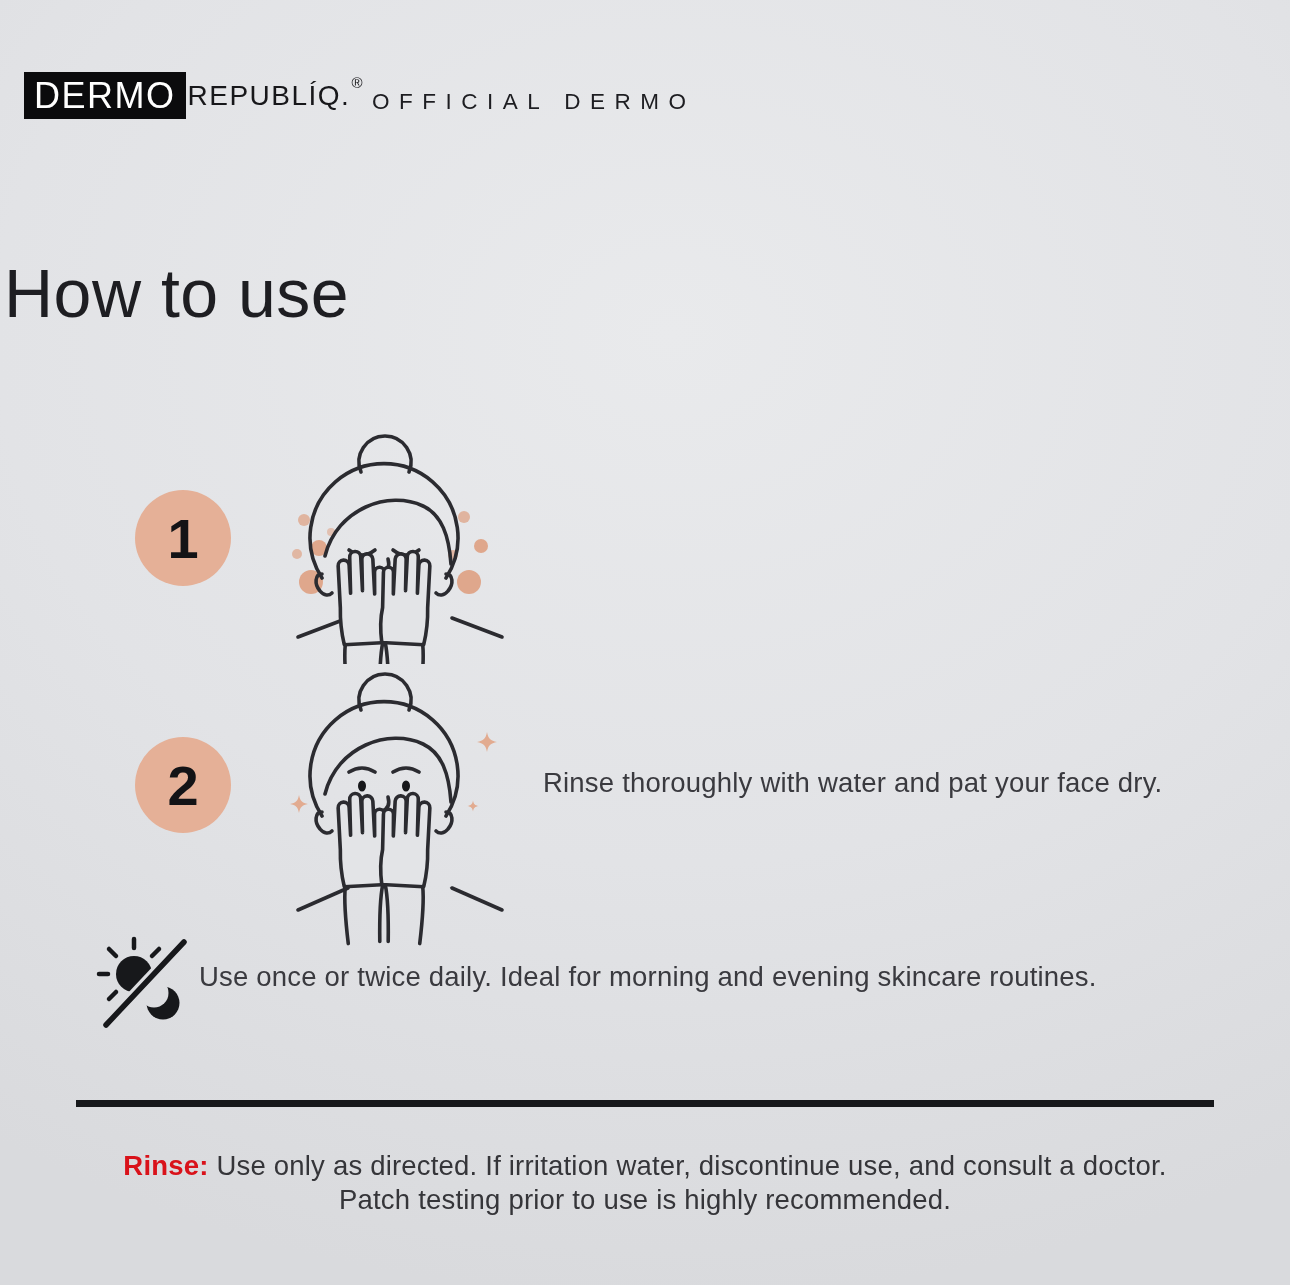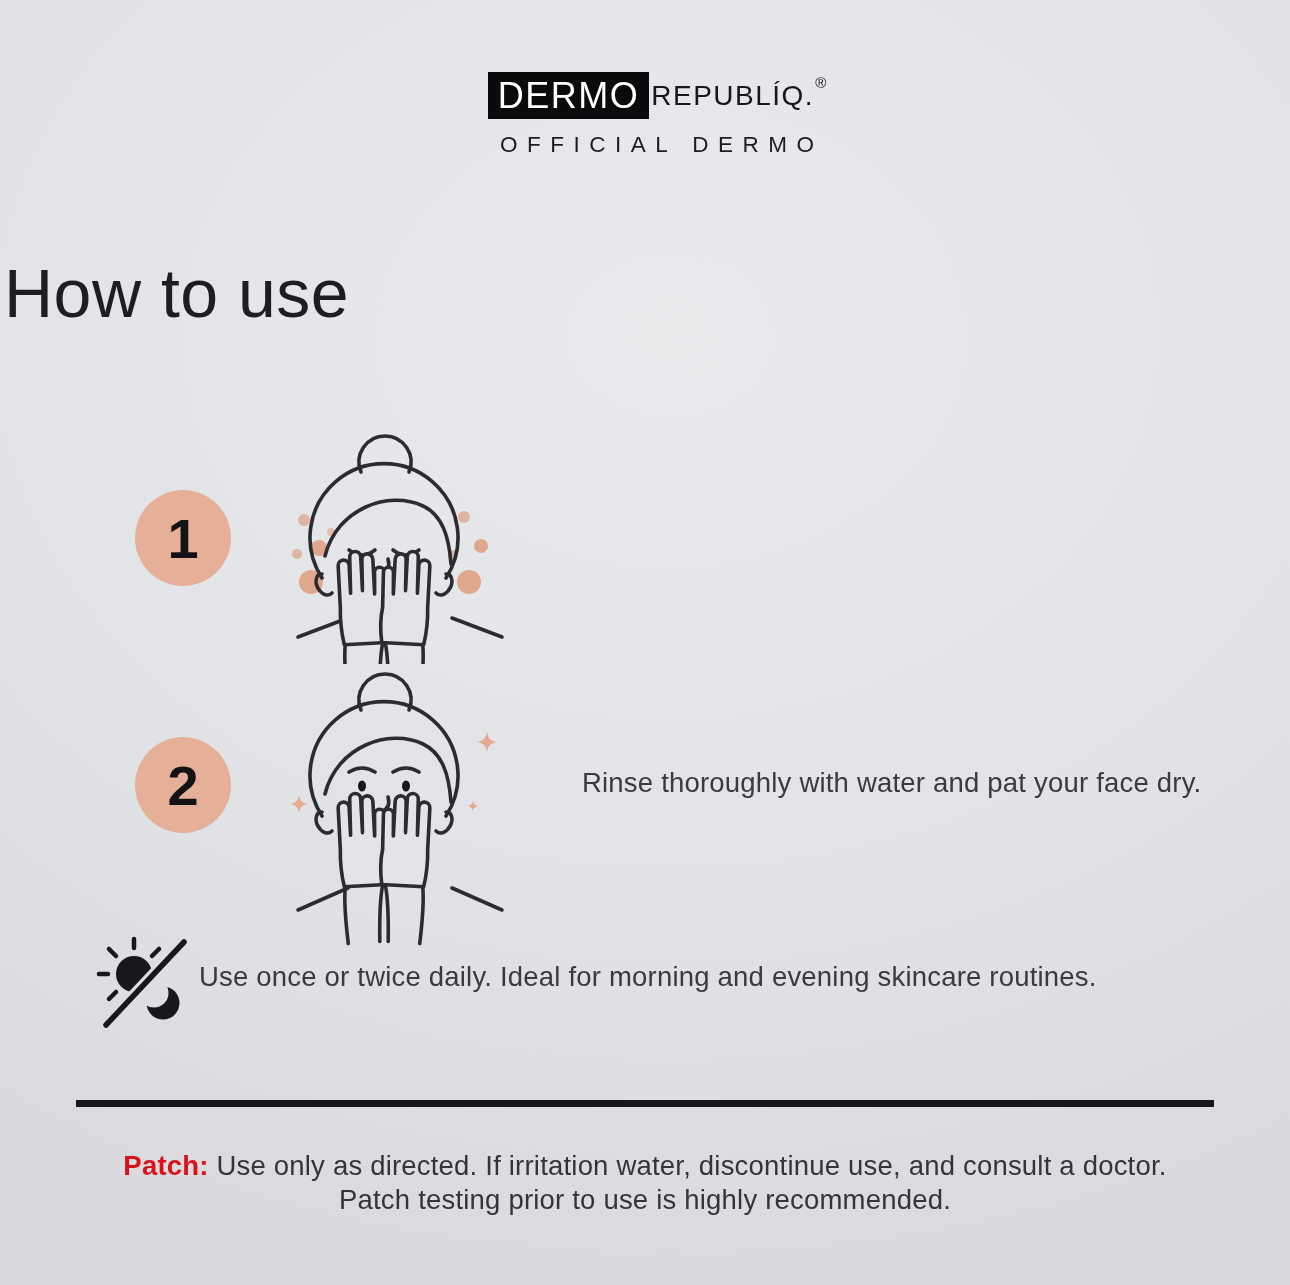--- a/index.html
+++ b/index.html
@@ -6,21 +6,21 @@
   body{
     width:1290px;height:1285px;
     font-family:"Liberation Sans", sans-serif;
     -webkit-font-smoothing:antialiased;
   }
   .canvas{
     position:relative;width:1290px;height:1285px;overflow:hidden;
     background:radial-gradient(95% 75% at 52% 26%, #e9eaec 0%, #e2e3e6 55%, #d9dadd 100%);
   }
   
-  .brand{position:absolute;left:0;right:0;top:72px;display:flex;flex-direction:column;align-items:center;margin-left:24px;}
+  .brand{position:absolute;left:0;right:0;top:72px;display:flex;align-items:center;margin-left:24px;}
   .logo-row{display:flex;align-items:stretch;}
   .logo-box{
     background:#0b0b0d;color:#ffffff;height:47px;display:flex;align-items:center;
     padding:0 10px;font-size:36px;font-weight:300;letter-spacing:1.5px;
   }
   .logo-rest{
     color:#17171a;height:47px;display:flex;align-items:center;
     font-size:28px;font-weight:300;letter-spacing:1.5px;margin-left:2px;
   }
   .logo-reg{color:#17171a;font-size:15px;margin-top:2px;margin-left:1px;}
@@ -42,21 +42,21 @@
   .badge-1{left:135px;top:490px;}
   .badge-2{left:135px;top:737px;}
   .illo{position:absolute;}
   .illo-1{left:285px;top:424px;}
   .illo-2{left:285px;top:662px;}
   .step-text{
     position:absolute;left:543px;width:700px;margin:0;
     font-size:27.5px;line-height:34px;color:#3a3a3f;letter-spacing:0.2px;
   }
   .step-text-1{top:502px;}
-  .step-text-2{top:766px;margin-left:39px;}
+  .step-text-2{top:766px;}
   
   .daynight{position:absolute;left:96px;top:932px;}
   .daily-text{
     position:absolute;left:199px;top:961px;margin:0;
     font-size:27.5px;color:#3a3a3f;letter-spacing:0.2px;
   }
   
   .divider{position:absolute;left:76px;top:1100px;width:1138px;height:7px;background:#17181b;}
   .note{
     position:absolute;left:45px;right:45px;top:1149px;text-align:center;
@@ -190,17 +190,17 @@
     </g>
     <circle class="ink" cx="67" cy="71" r="16.5" mask="url(#moonmask)"></circle>
     <line x1="10" y1="93" x2="88" y2="10" stroke="#17181b" stroke-width="5.5" stroke-linecap="round"></line>
   </svg>
 
   <p class="daily-text">Use once or twice daily. Ideal for morning and evening skincare routines.</p>
 
   <div class="divider"></div>
 
   <div class="note">
-    <p><span class="note-label" style="color:#d9121a;">Patch:</span> <span>Use only as directed. If irritation water, discontinue use, and consult a doctor.</span></p>
+    <p><span class="note-label" style="color:#d9121a;">Rinse:</span> <span>Use only as directed. If irritation water, discontinue use, and consult a doctor.</span></p>
     <p>Patch testing prior to use is highly recommended.</p>
   </div>
 
 </div>
 
 </body></html>

